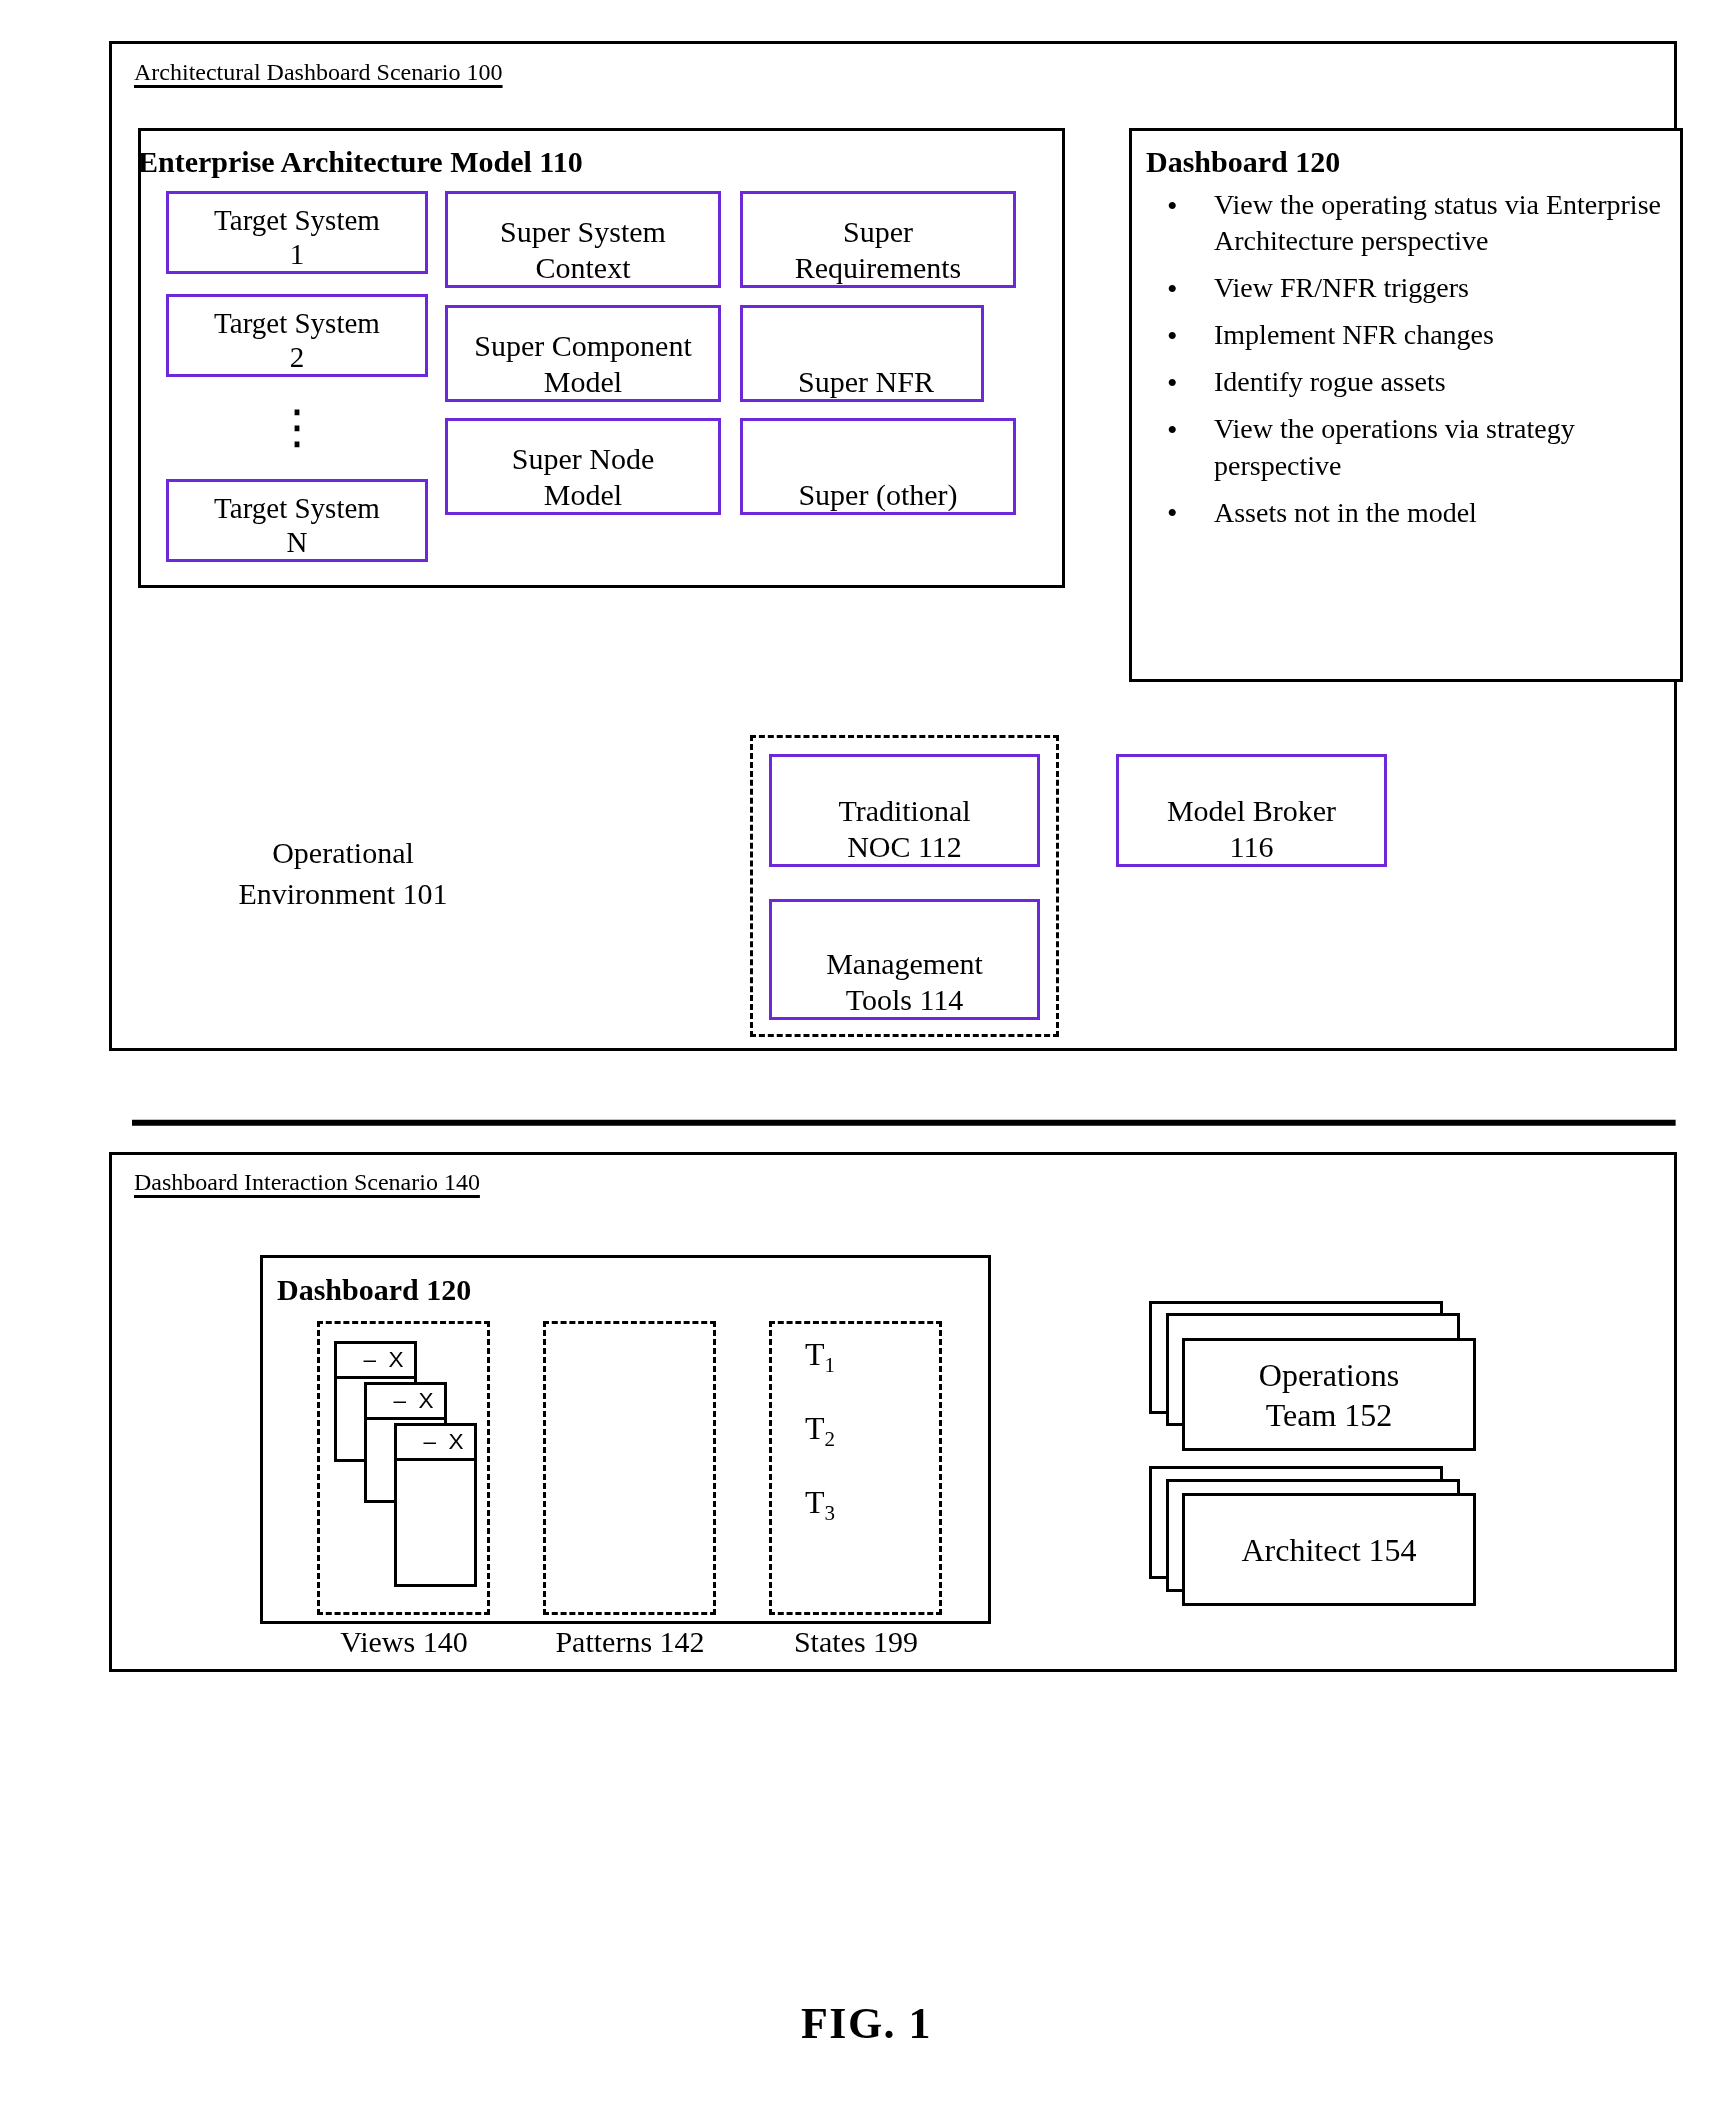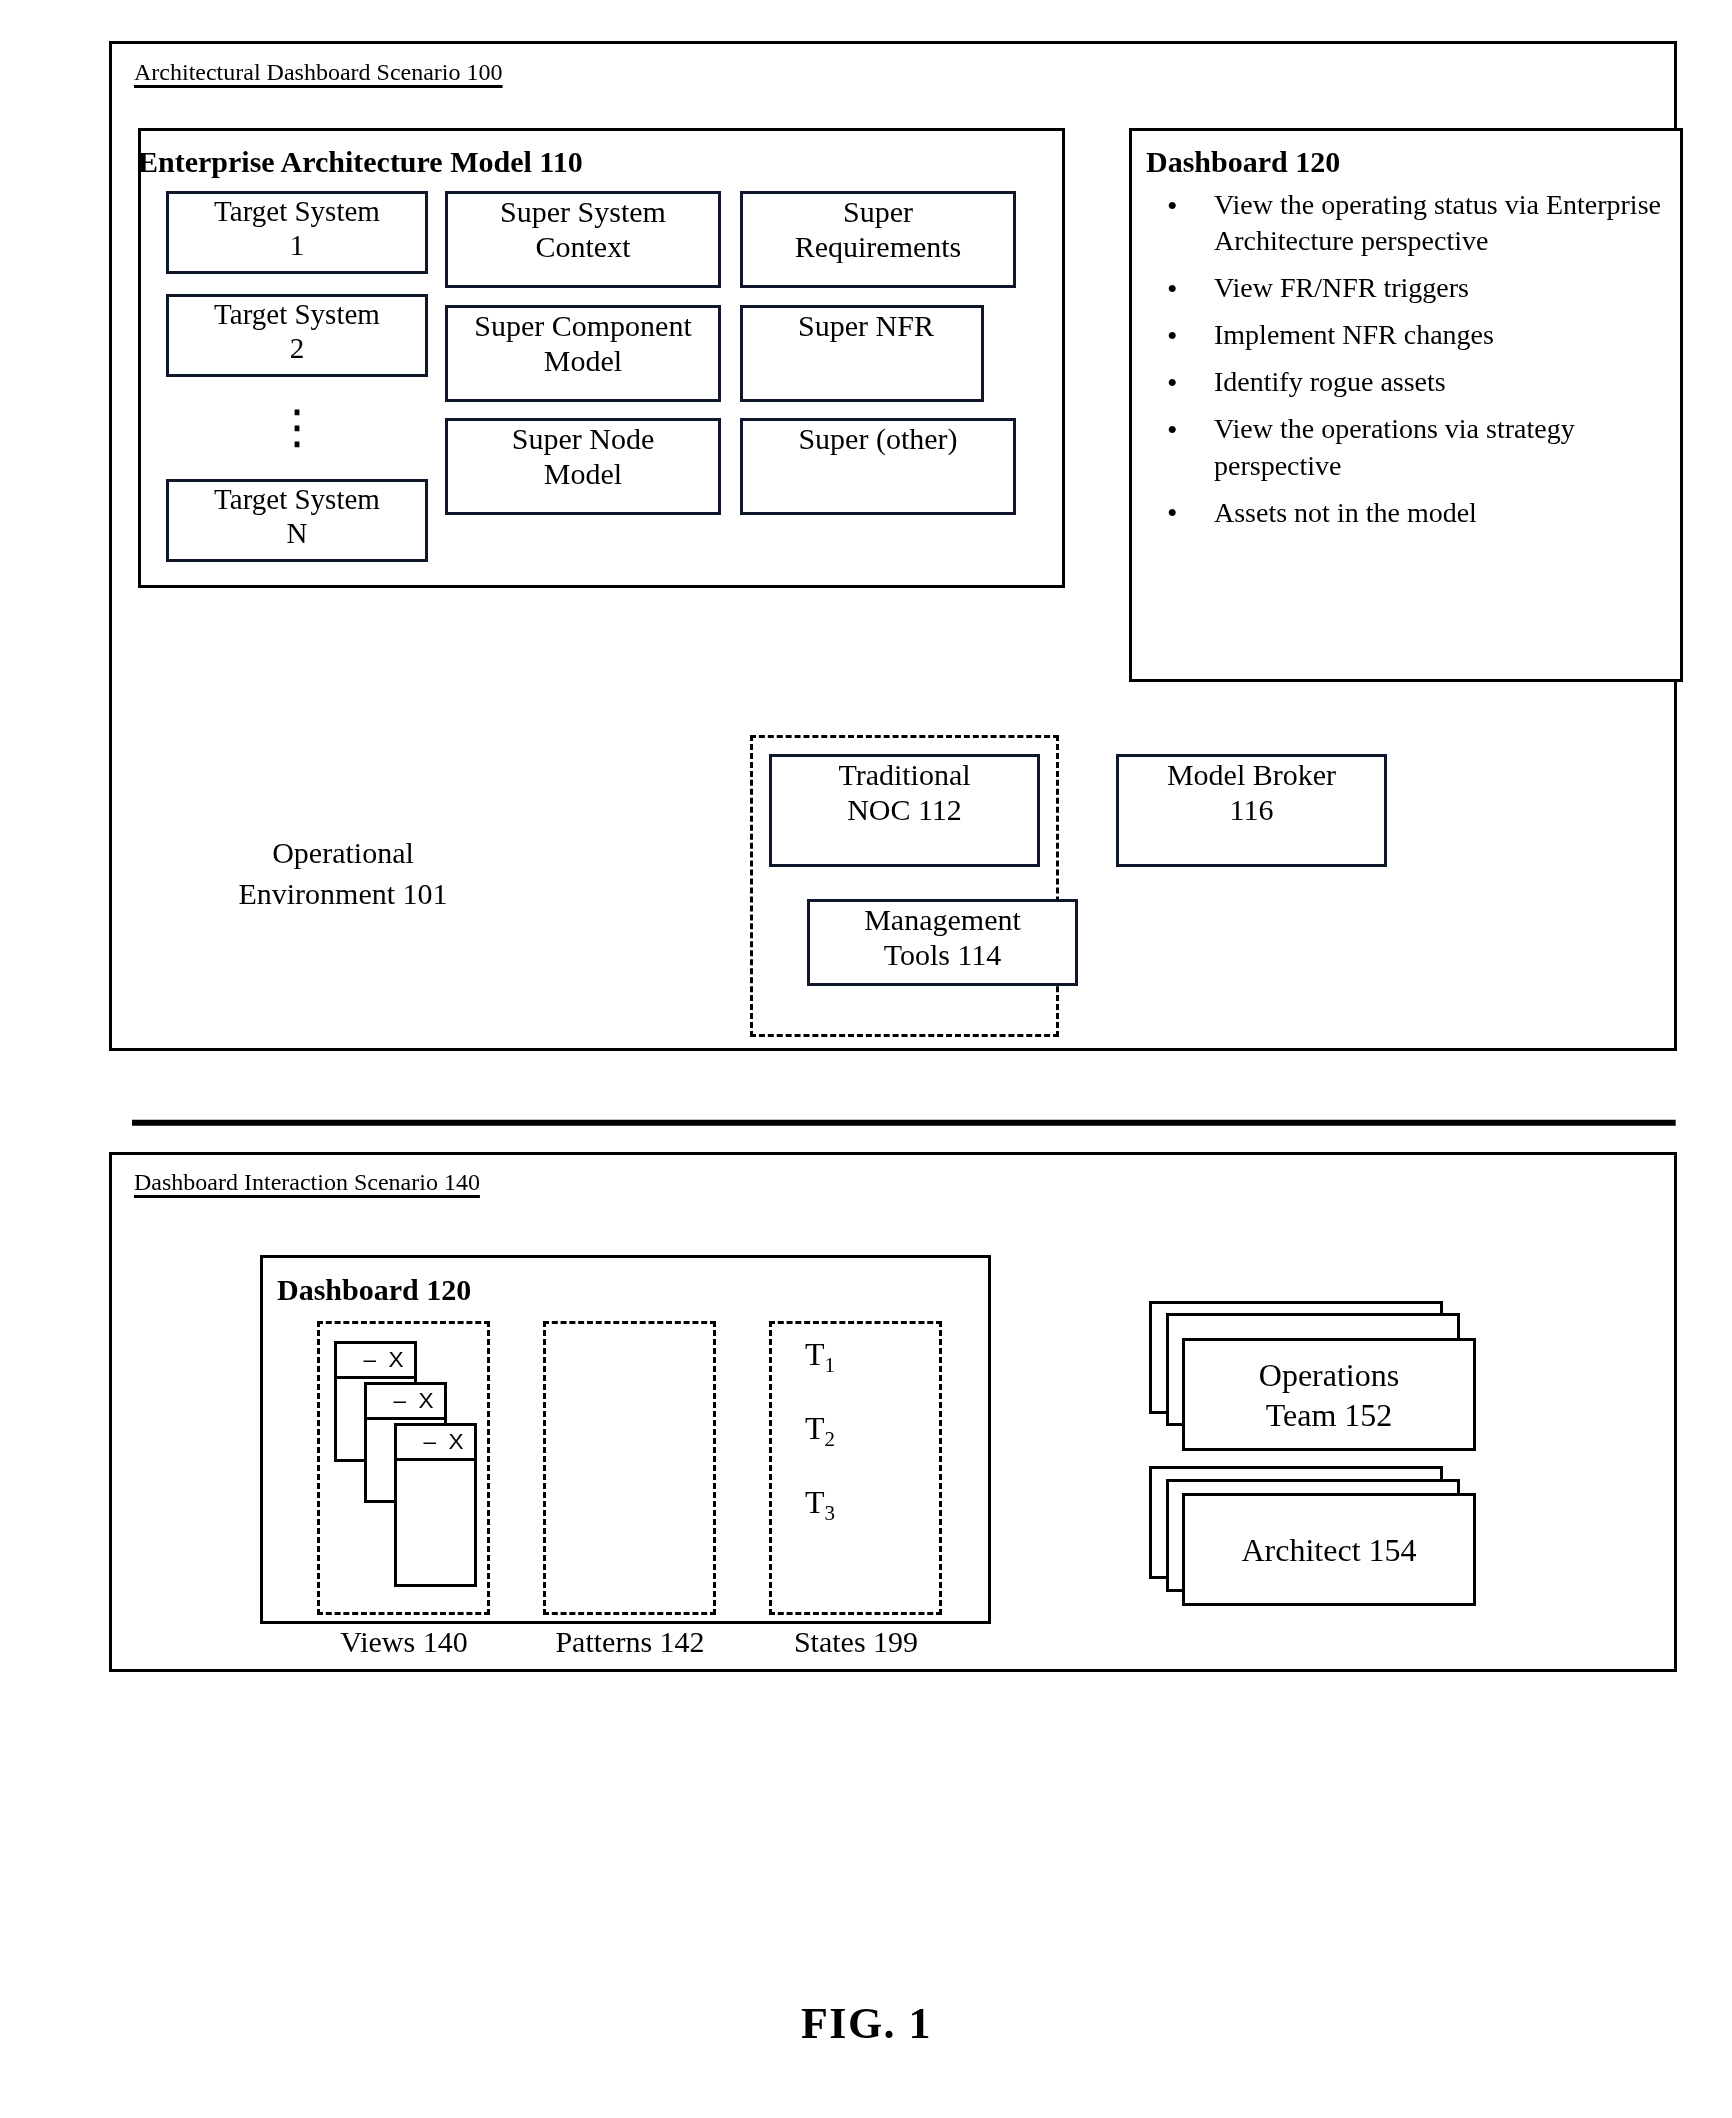--- a/index.html
+++ b/index.html
@@ -20,24 +20,24 @@
     overflow: hidden;
   }
   .abs { position: absolute; box-sizing: border-box; }
 
   
   .frame {
     border: 3.8px solid #000;
     background: #fff;
   }
   .box {
-    border: 3px solid #0f172a;
+    border: 3px solid #6d28d9;
     background: #fff;
     display: flex;
-    align-items: flex-start;
+    align-items: flex-end;
     justify-content: center;
     text-align: center;
     line-height: 1.18;
   }
   .dashed {
     border: 3.8px dashed #000;
     background: #fff;
   }
 
   
@@ -323,21 +323,21 @@
 
   <div class="abs" style="left:192px; top:833px; width:302px; text-align:center; font-size:30px; line-height:1.35; white-space:pre-line;">Operational
 Environment 101</div>
 
   <div class="abs dashed" style="left:750px; top:735px; width:309px; height:302px;"></div>
 
   <div class="abs box" style="left:769px; top:754px; width:271px; height:113px; font-size:30px;">
     <span style="white-space:pre-line;">Traditional
 NOC 112</span>
   </div>
-  <div class="abs box" style="left:769px; top:899px; width:271px; height:87px; font-size:30px;margin-left:38px;">
+  <div class="abs box" style="left:769px; top:899px; width:271px; height:121px; font-size:30px;">
     <span style="white-space:pre-line;">Management
 Tools 114</span>
   </div>
 
   <div class="abs box" style="left:1116px; top:754px; width:271px; height:113px; font-size:30px;">
     <span style="white-space:pre-line;">Model Broker
 116</span>
   </div>
 
   <div class="abs frame" style="left:109px; top:1152px; width:1568px; height:520px;"></div>

